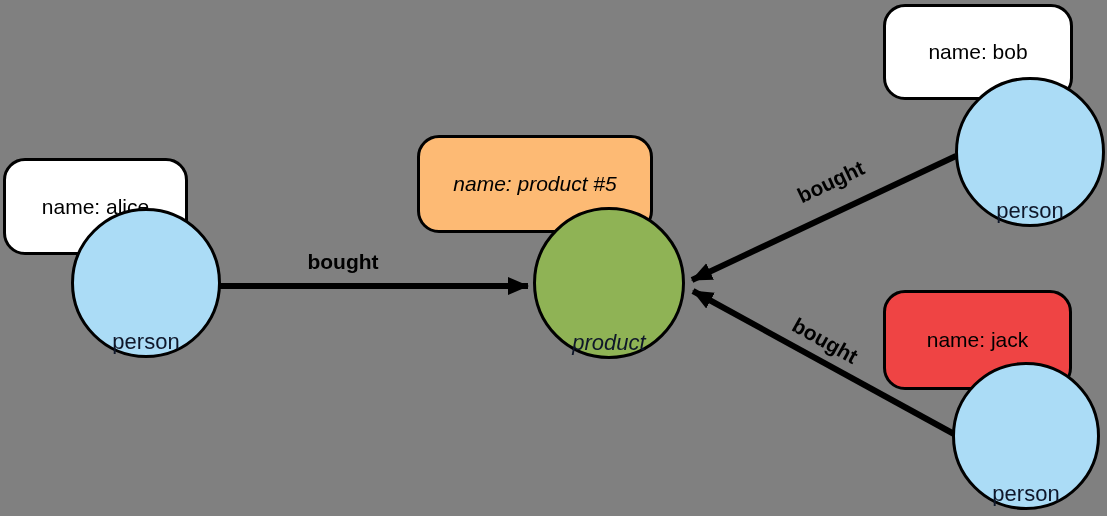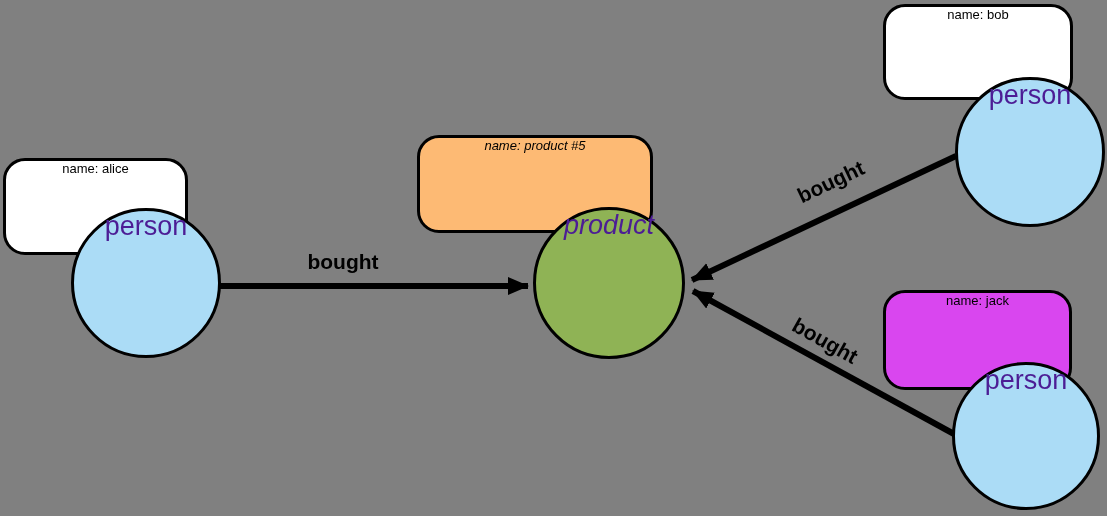--- a/index.html
+++ b/index.html
@@ -20,41 +20,42 @@
   }
 
   .prop-label {
     position: absolute;
     z-index: 2;
     background: #ffffff;
     border: 3px solid #000000;
     border-radius: 22px;
     box-sizing: border-box;
     display: flex;
+    align-items: center;
     justify-content: center;
-    font-size: 13px;
+    font-size: 21px;
     color: #000000;
     white-space: nowrap;
   }
   .label-alice   { left: 3px;   top: 135px; width: 185px; height: 97px; }
   .label-product { left: 417px; top: 135px; width: 236px; height: 98px; }
   .label-bob     { left: 883px; top: 4px;   width: 190px; height: 96px; }
   .label-jack    { left: 883px; top: 290px; width: 189px; height: 100px; }
 
   .node {
     position: absolute;
     z-index: 3;
     border: 3px solid #000000;
     border-radius: 50%;
     box-sizing: border-box;
     display: flex;
-    align-items: flex-start;
+    align-items: flex-end;
     justify-content: center;
-    font-size: 27px;
-    color: #4c1d95;
+    font-size: 22px;
+    color: #0f172a;
   }
   .node-person  { background: #abdcf6; }
   .node-product { background: #8fb355; }
   .node-alice   { left: 71px;  top: 208px; width: 150px; height: 150px; }
   .node-prod    { left: 533px; top: 207px; width: 152px; height: 152px; }
   .node-bob     { left: 955px; top: 77px;  width: 150px; height: 150px; }
   .node-jack    { left: 952px; top: 362px; width: 148px; height: 148px; }
 
   .edge-label {
     position: absolute;
@@ -86,21 +87,21 @@
 
   <div class="prop-label label-alice" style="background: rgb(255, 255, 255); margin-top: 23px;">
     <span>name: alice</span>
   </div>
   <div class="prop-label label-product" style="background: #fdba74; font-style: italic;">
     <span>name: product #5</span>
   </div>
   <div class="prop-label label-bob" style="background: rgb(255, 255, 255);">
     <span>name: bob</span>
   </div>
-  <div class="prop-label label-jack" style="background: #d946ef;">
+  <div class="prop-label label-jack" style="background: #ef4444;">
     <span>name: jack</span>
   </div>
 
   <div class="node node-person node-alice" style="background: rgb(171, 220, 246);">
     <span>person</span>
   </div>
   <div class="node node-product node-prod" style="background: rgb(143, 179, 85); font-style: italic;">
     <span>product</span>
   </div>
   <div class="node node-person node-bob" style="background: rgb(171, 220, 246);">

